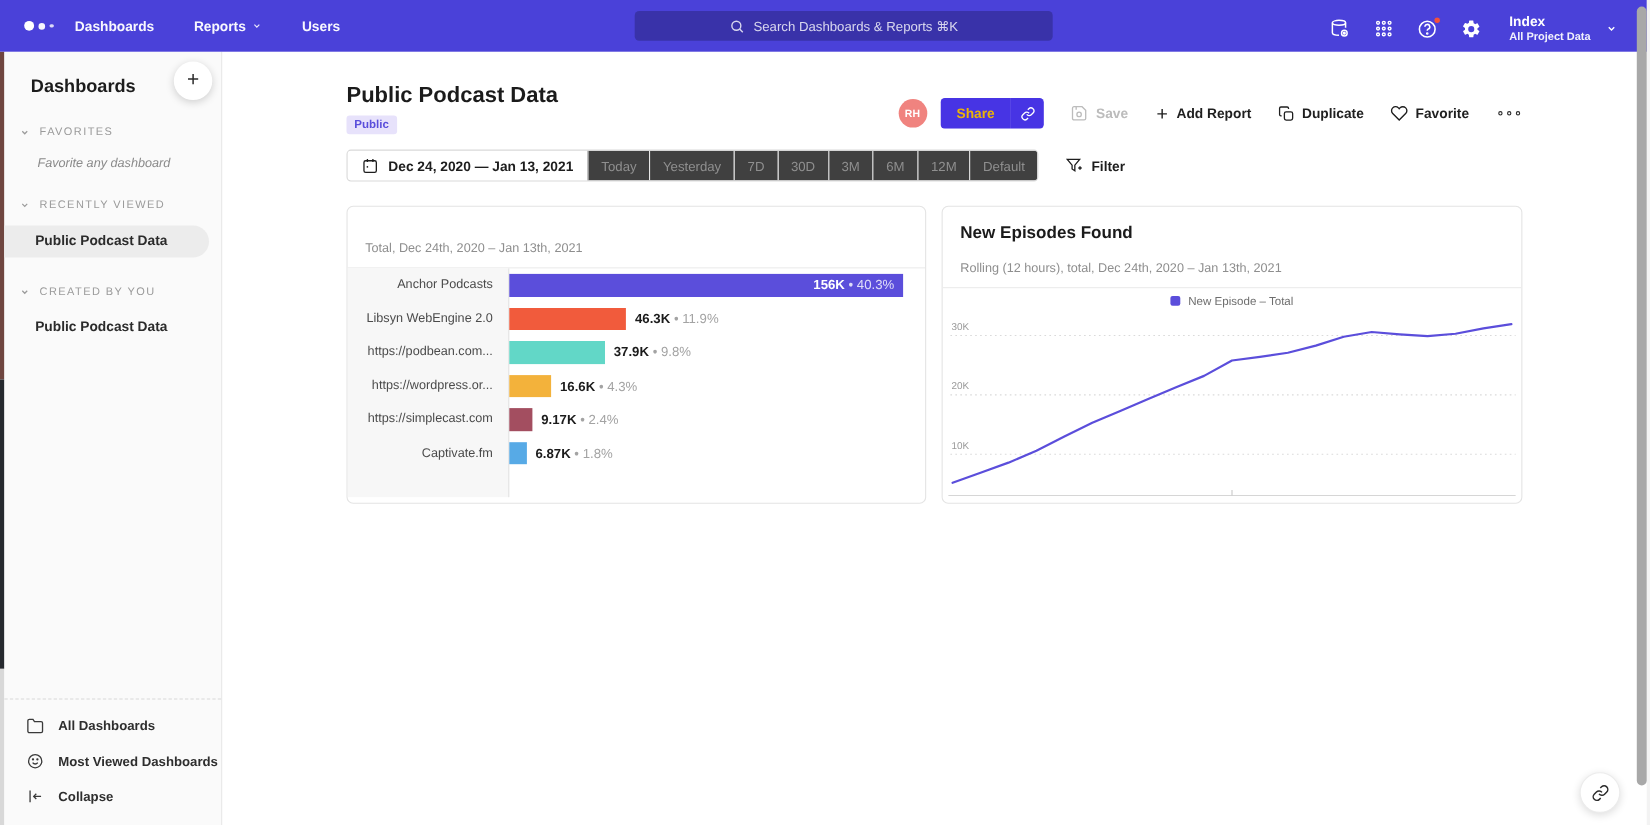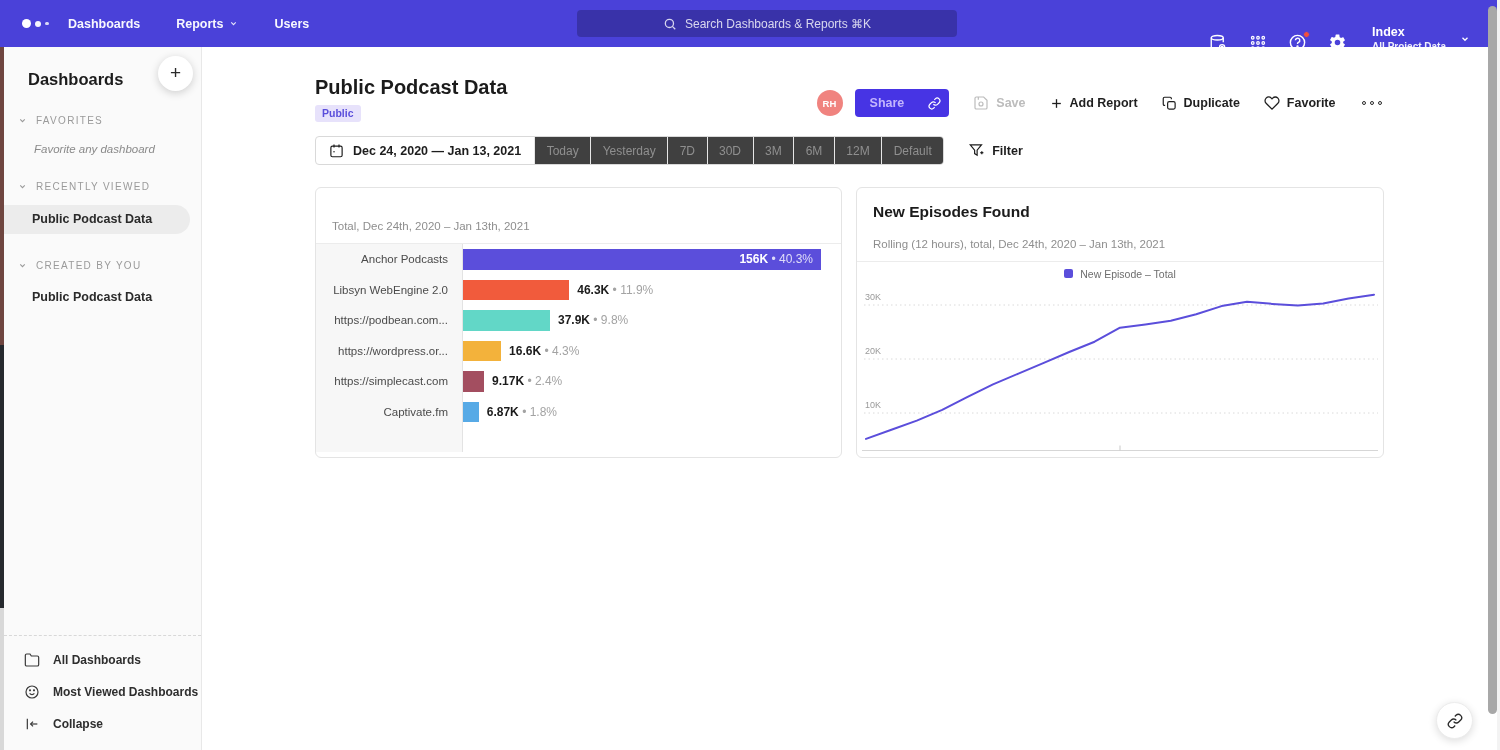--- a/index.html
+++ b/index.html
@@ -14,21 +14,21 @@
   .logo i:nth-child(1){ width:9px; height:9px; }
   .logo i:nth-child(2){ width:6px; height:6px; opacity:.95; }
   .logo i:nth-child(3){ width:3.5px; height:3.5px; opacity:.8; }
   .navitems { display:flex; align-items:center; gap:36px; margin-left:6px; }
   .navitem { color:rgba(255,255,255,.96); font-size:12.5px; font-weight:bold; cursor:pointer;
     display:flex; align-items:center; gap:6px; }
   .navitem svg { opacity:.9; }
   .searchbar { position:absolute; left:577px; top:10px; width:380px; height:27px;
     background:rgba(0,0,0,.22); border-radius:4px; display:flex; align-items:center;
     justify-content:center; gap:8px; color:rgba(255,255,255,.8); font-size:12px; cursor:text; }
-  .nav-right { position:absolute; right:30px; top:0; height:52px; display:flex; align-items:flex-end; gap:21px; }
+  .nav-right { position:absolute; right:30px; top:0; height:52px; display:flex; align-items:center; gap:21px; }
   .nav-icon { color:#fff; width:19px; height:19px; position:relative; display:flex;
     align-items:center; justify-content:center; cursor:pointer; }
   .nav-icon .baddot { position:absolute; top:-2px; right:-3px; width:7px; height:7px;
     border-radius:50%; background:#f4503a; border:1.5px solid #4a41d9; }
   .project-sel { display:flex; align-items:center; gap:14px; color:#fff; cursor:pointer; margin-left:4px; }
   .project-name { font-size:12.5px; font-weight:bold; line-height:1.25; }
   .project-scope { font-size:10px; font-weight:bold; opacity:.92; }
 
   
   .scroll-track { position:absolute; right:0; top:0; width:3px; height:750px; background:#f3f3f3; z-index:60; }
@@ -60,21 +60,21 @@
   .sb-foot-item svg { color:#3a3a3a; }
 
   
   .page-title { position:absolute; left:315px; top:76px; font-size:20px; font-weight:bold; color:#1b1b1b; }
   .badge { position:absolute; left:315px; top:105px; background:#e7e2fb; color:#5a4edb;
     font-size:10.5px; font-weight:bold; padding:2px 7px 3px; border-radius:3px; }
   .actions { position:absolute; top:89px; right:116px; height:28px; display:flex; align-items:center; gap:24px; }
   .avatar { width:26px; height:26px; border-radius:50%; background:#f0837f; color:#fff; font-size:9.5px;
     font-weight:bold; display:flex; align-items:center; justify-content:center; letter-spacing:.3px; }
   .share-group { display:flex; height:28px; border-radius:4px; overflow:hidden; cursor:pointer; margin-left:-12px;}
-  .share-main { background:#4734e4; color:#c4b5fd; font-size:12.5px; font-weight:bold; padding:0 15px;
+  .share-main { background:#4734e4; color:#eab308; font-size:12.5px; font-weight:bold; padding:0 15px;
     display:flex; align-items:center; border:none; cursor:pointer;}
   .share-link { background:#4734e4; width:30px; border-left:1px solid rgba(255,255,255,.35);
     display:flex; align-items:center; justify-content:center; color:#fff; border:none; cursor:pointer;}
   .act-btn { display:flex; align-items:center; gap:7px; font-size:12.5px; font-weight:bold;
     color:#1f1f1f; background:none; border:none; cursor:pointer; }
   .act-btn.disabled { color:#bcbcbc; cursor:default; }
   .more-dots { display:flex; gap:3.5px; cursor:pointer; padding:4px 2px; }
   .more-dots i { width:4.5px; height:4.5px; border:1.4px solid #2b2b2b; border-radius:50%; display:block; }
 
   

